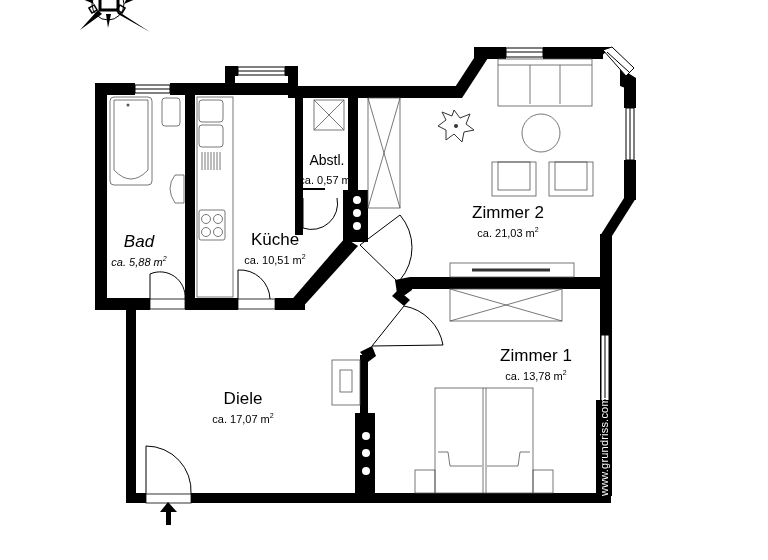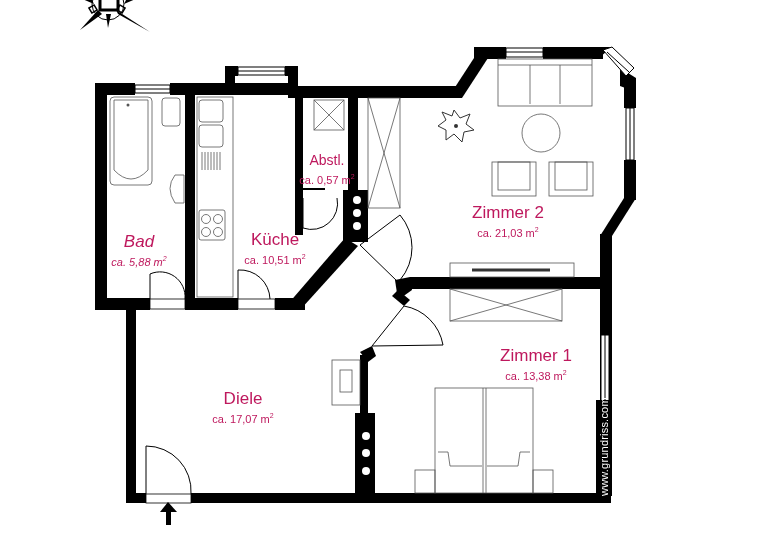--- a/index.html
+++ b/index.html
@@ -3,21 +3,21 @@
   <meta charset="utf-8">
   <style>
     html, body { margin: 0; padding: 0; background: #ffffff; }
     body { width: 768px; height: 560px; overflow: hidden; position: relative;
            font-family: "Liberation Sans", "DejaVu Sans", sans-serif; }
     #plan { position: absolute; left: 0; top: 0; width: 768px; height: 560px; }
     .wall { fill: #000000; }
     .line { fill: none; stroke: #000; stroke-width: 1; }
     .thin { fill: none; stroke: #555; stroke-width: 0.8; }
     .win  { fill: #ffffff; stroke: #000; stroke-width: 1; }
-    .room-label { position: absolute; text-align: center; color: #be185d; transform: translateX(-50%); white-space: nowrap; }
+    .room-label { position: absolute; text-align: center; color: #000000; transform: translateX(-50%); white-space: nowrap; }
     .room-name { font-size: 17px; line-height: 20px; display: block; }
     .room-area { font-size: 11px; line-height: 14px; display: block; }
     .room-area sup { font-size: 7px; }
     .watermark { position: absolute; left: 598px; top: 496px; transform-origin: 0 0; transform: rotate(-90deg);
                  color: #fff; font-size: 11px; letter-spacing: 0.2px; white-space: nowrap; }
   </style>
 </head>
 <body>
 
 <svg id="plan" viewBox="0 0 768 560" xmlns="http://www.w3.org/2000/svg">
@@ -221,20 +221,20 @@
 <div class="room-label" style="left:327px; top:150px;">
   <span class="room-name" style="font-size:14px;">Abstl.</span>
   <span class="room-area"><span>ca. 0,57 m</span><sup>2</sup></span>
 </div>
 <div class="room-label" style="left:508px; top:203px;text-align:center;">
   <span class="room-name">Zimmer 2</span>
   <span class="room-area"><span>ca. 21,03 m</span><sup>2</sup></span>
 </div>
 <div class="room-label" style="left:520px; top:346px;margin-left:16px;">
   <span class="room-name">Zimmer 1</span>
-  <span class="room-area"><span>ca. 13,38 m</span><sup>2</sup></span>
+  <span class="room-area"><span>ca. 13,78 m</span><sup>2</sup></span>
 </div>
 <div class="room-label" style="left:243px; top:389px;">
   <span class="room-name">Diele</span>
   <span class="room-area"><span>ca. 17,07 m</span><sup>2</sup></span>
 </div>
 
 <div class="watermark">www.grundriss.com</div>
 
 </body></html>

